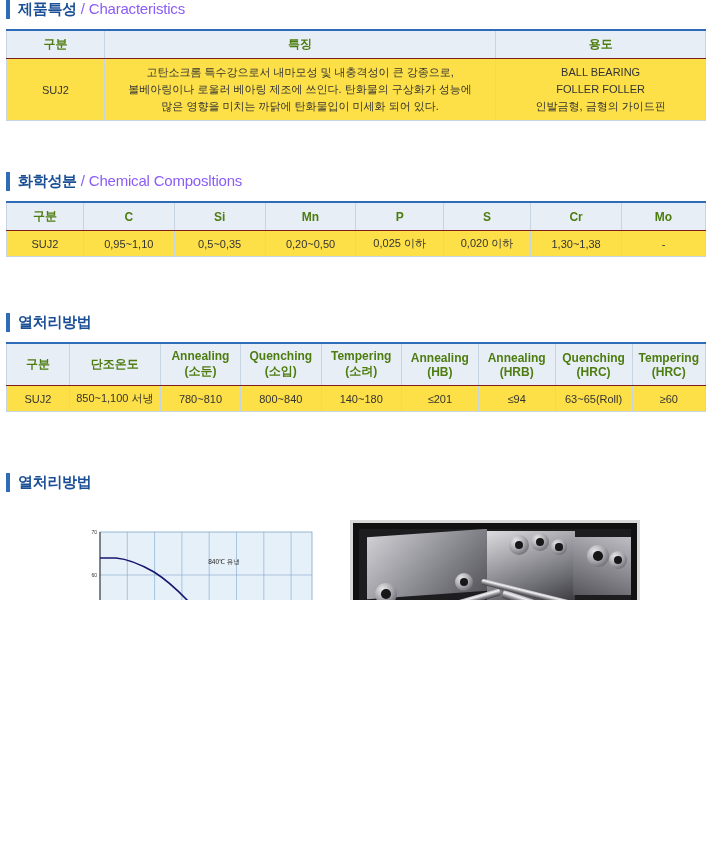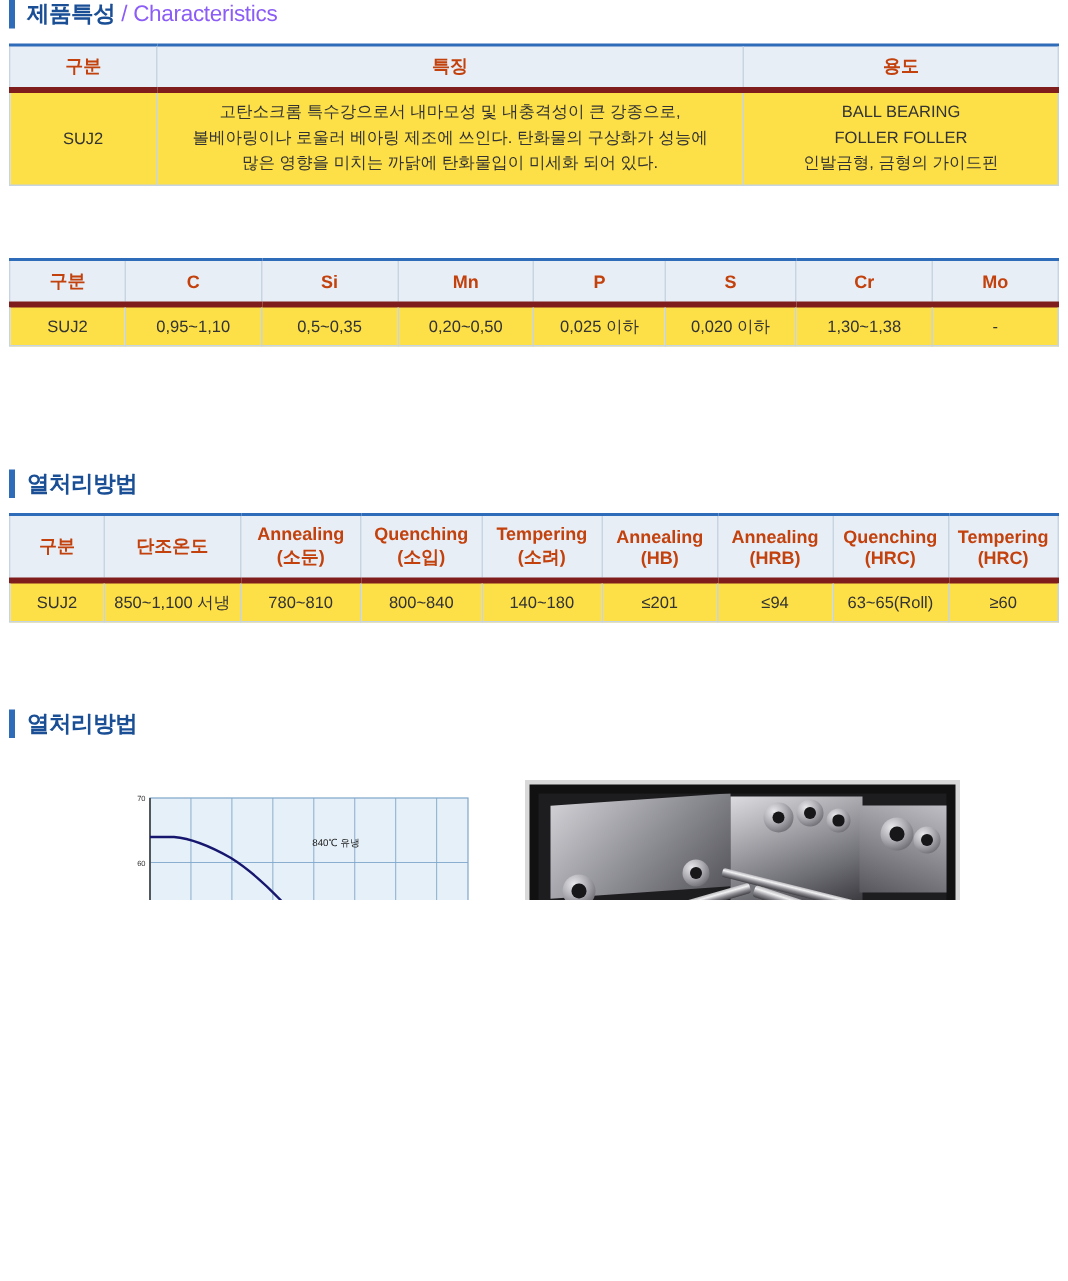--- a/index.html
+++ b/index.html
@@ -38,23 +38,23 @@
     border: 1px solid #c7d4e2;
     text-align: center;
     vertical-align: middle;
     padding: 5px 4px;
     color: #333;
   }
   table.doc thead th {
     background: #e8eef6;
     font-weight: bold;
     font-size: 12px;
-    color: #c2410c;
+    color: #4d7c0f;
     border-top: 2px solid #2e6bb8;
-    border-bottom: 4px solid #7f1d1d;
+    border-bottom: 1px solid #7f1d1d;
   }
   table.doc tbody td { background: #fde047; }
   .cell-left { text-align: center; line-height: 1.55; padding: 10px 8px; }
   .cell-use { line-height: 1.55; padding: 10px 8px; }
 
   
   .s1 { position: absolute; top: 0px;   left: 0px; width: 712px; }
   .s2 { position: absolute; top: 172px; left: 0px; width: 712px; }
   .s3 { position: absolute; top: 313px; left: 0px; width: 712px; }
   .s4 { position: absolute; top: 473px; left: 0px; width: 712px; }
@@ -136,20 +136,27 @@
               <div>인발금형, 금형의 가이드핀</div>
             </td>
           </tr>
         </tbody>
       </table>
     </div>
   </div>
 
   <div class="s2">
     <div class="block">
+      <div class="sec-head">
+        <span class="kr">화학성분</span>
+        <span class="en">
+          <span>/</span>
+          <span>Chemical Composltions</span>
+        </span>
+      </div>
 
       <table class="doc">
         <thead>
           <tr>
             <th style="width:11%">구분</th>
             <th style="width:13%">C</th>
             <th style="width:13%">Si</th>
             <th style="width:13%">Mn</th>
             <th style="width:12.5%">P</th>
             <th style="width:12.5%">S</th>

